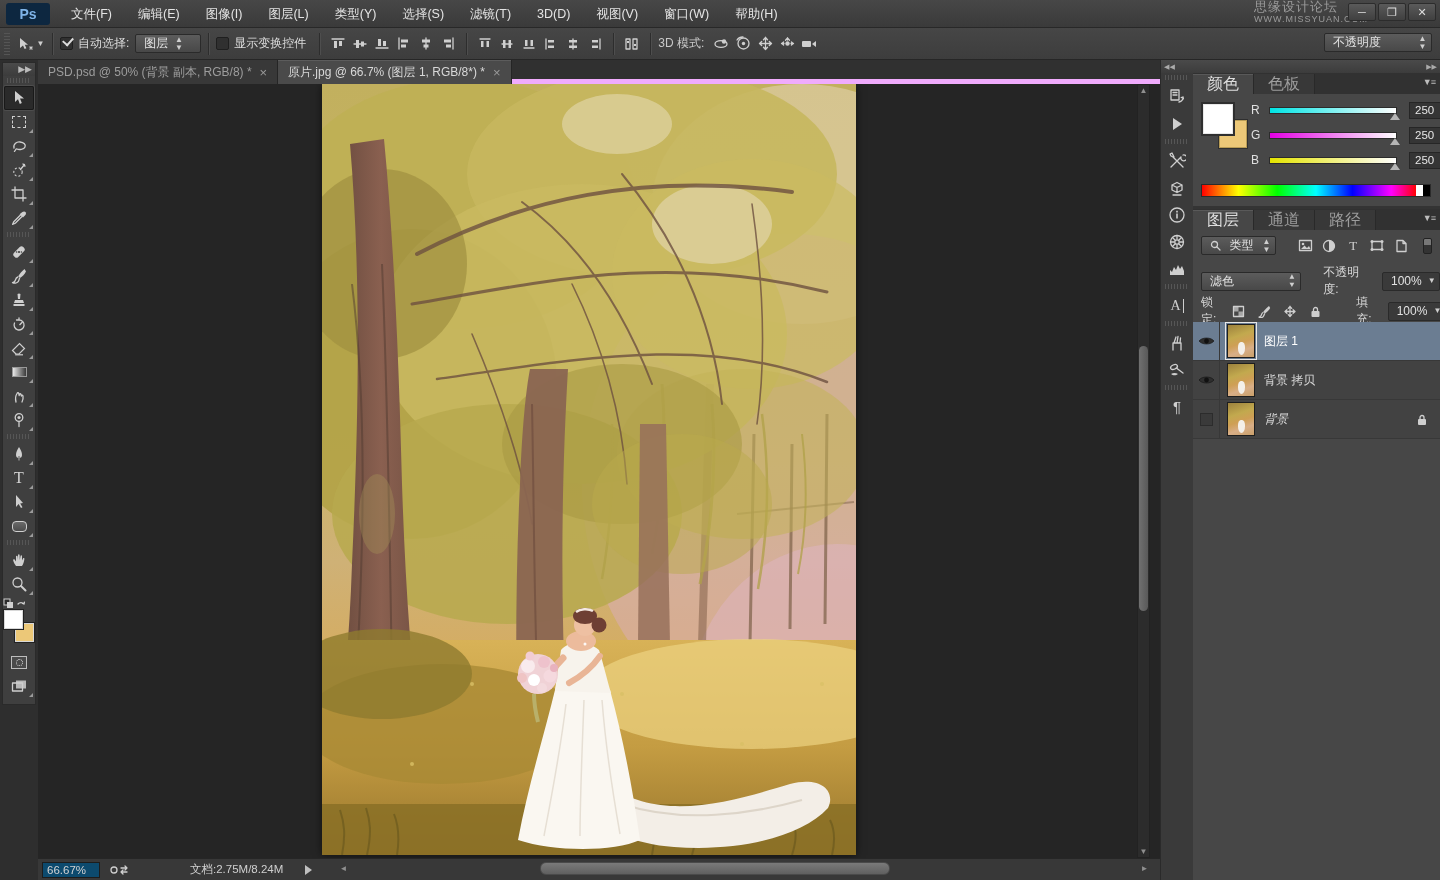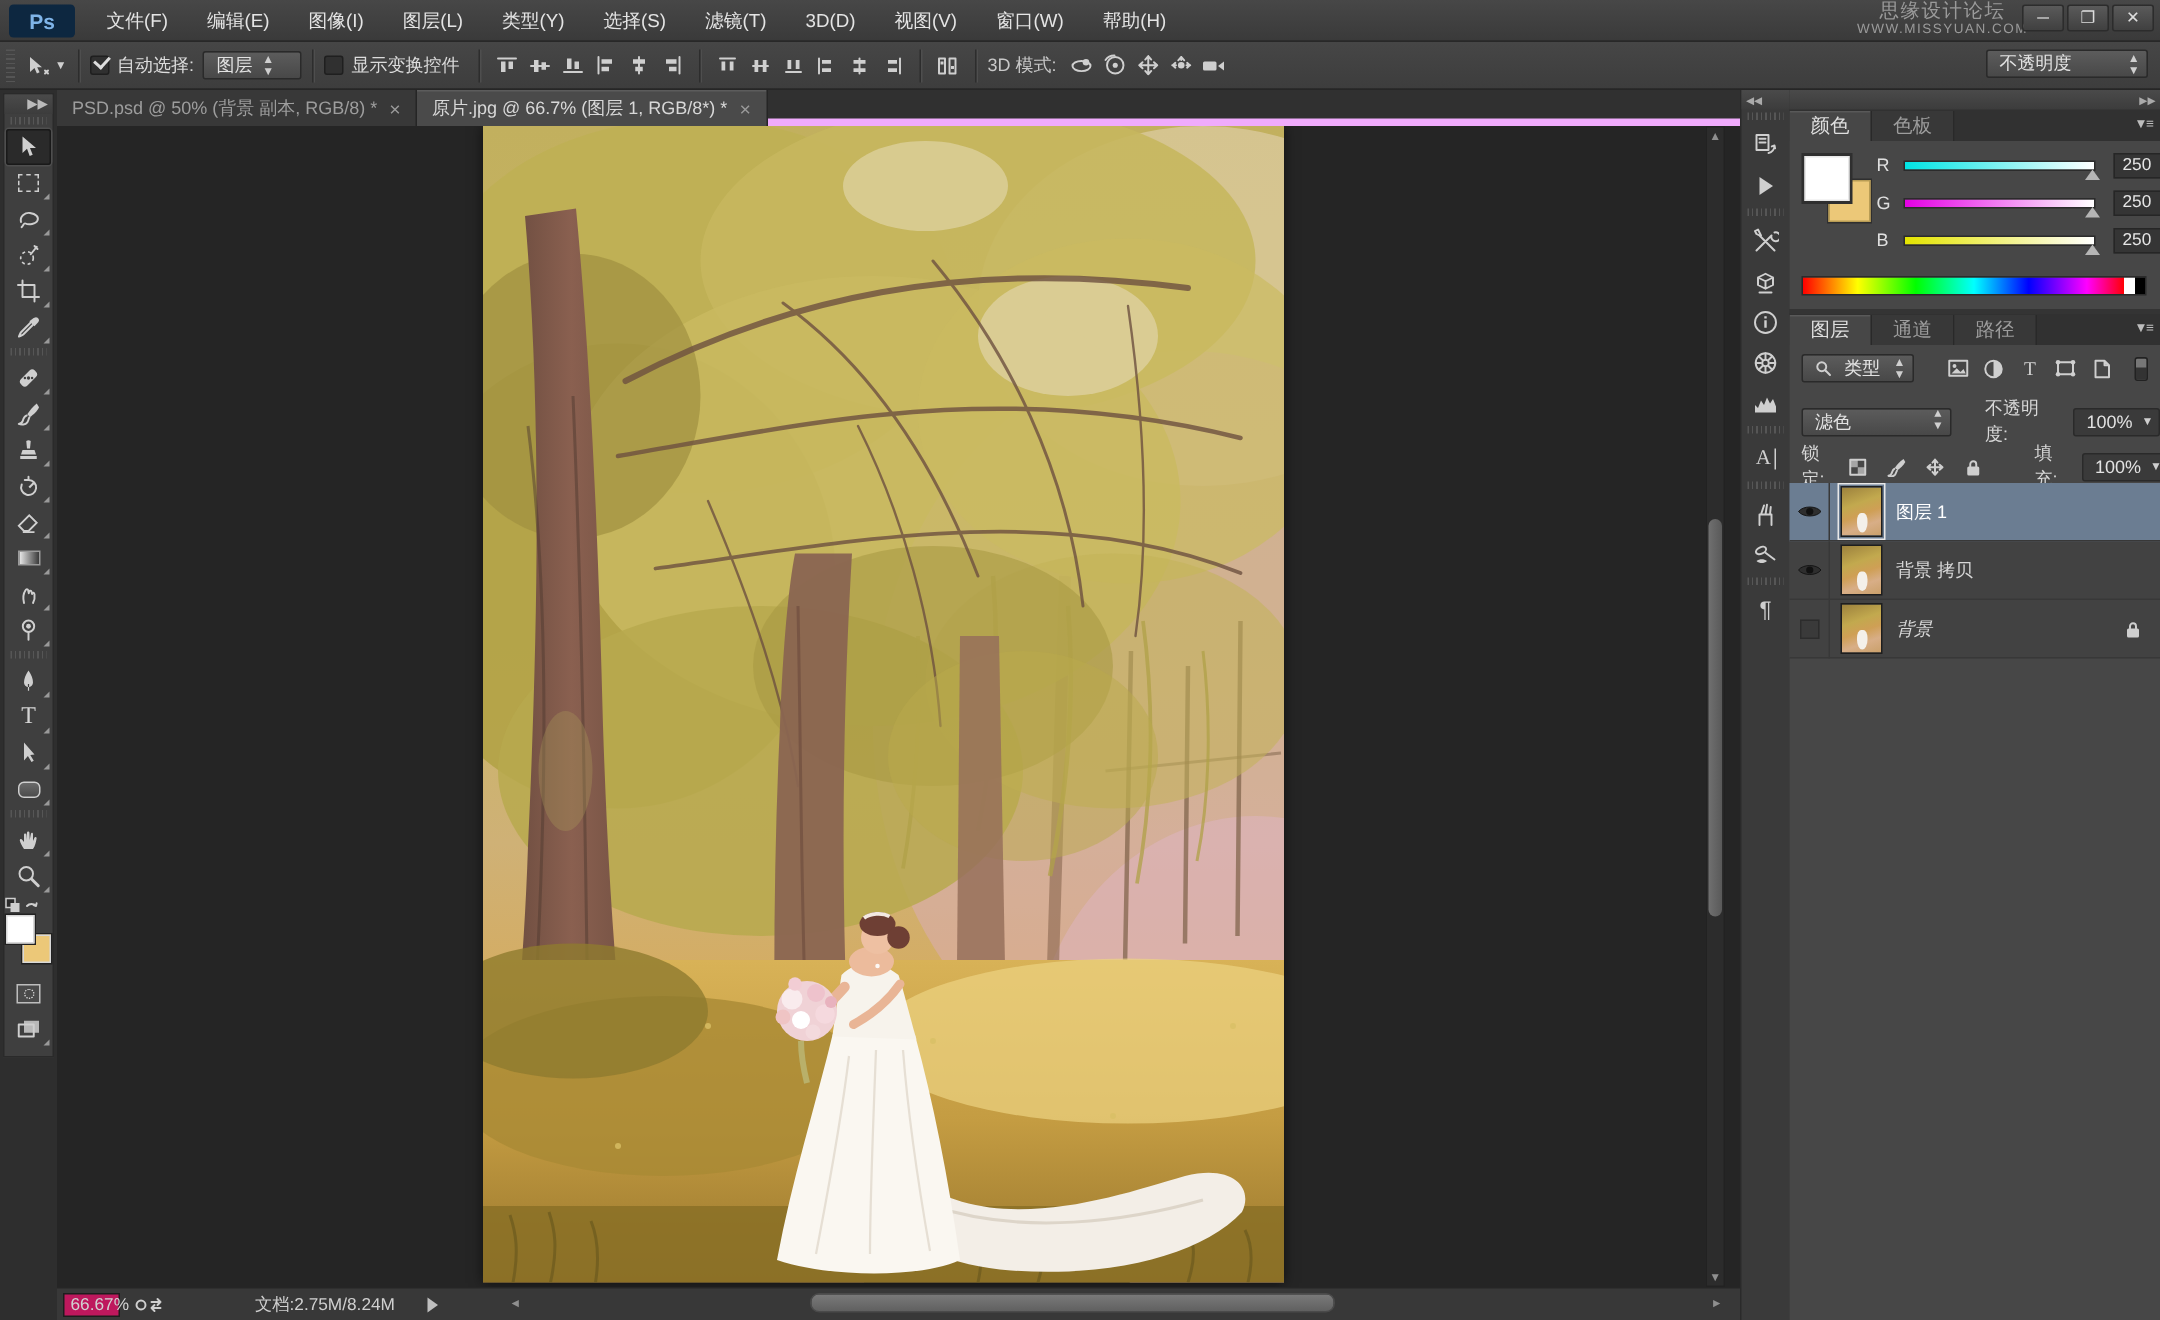--- a/index.html
+++ b/index.html
@@ -7,21 +7,21 @@
   #app{position:relative;width:1440px;height:880px;overflow:hidden;
        font-family:"Liberation Sans",sans-serif;font-size:12px;color:#d8d8d8;
        background:#262626;user-select:none;}
   .abs{position:absolute;}
   
   .titlebar{left:0;top:0;width:1440px;height:28px;background:linear-gradient(#474747,#3a3a3a);
             border-bottom:1px solid #282828;display:flex;align-items:center;}
   .ps-logo{width:44px;height:22px;margin:0 8px 0 6px;background:#0d2740;color:#7fb4e8;
            border-radius:3px;font-weight:bold;font-size:14px;display:flex;align-items:center;justify-content:center;}
   .menu-item{padding:0 13px;height:28px;line-height:28px;color:#e4e4e4;font-size:12.5px;cursor:default;}
-  .watermark{right:88px;top:1px;text-align:center;color:#9a9a9a;line-height:12px;}
+  .watermark{right:72px;top:1px;text-align:left;color:#9a9a9a;line-height:12px;}
   .watermark .l1{font-size:13px;letter-spacing:1px;}
   .watermark .l2{font-size:9px;letter-spacing:1px;}
   .winbtns{right:4px;top:3px;display:flex;gap:2px;}
   .winbtn{width:28px;height:18px;background:linear-gradient(#5a5a5a,#404040);border:1px solid #2c2c2c;
           color:#ddd;font-size:11px;line-height:16px;text-align:center;border-radius:2px;}
   
   .optionsbar{left:0;top:28px;width:1440px;height:32px;background:linear-gradient(#464646,#3d3d3d);
               border-bottom:1px solid #262626;display:flex;align-items:center;padding-left:4px;}
   .grip-v{width:6px;height:22px;margin-right:4px;
           background:repeating-linear-gradient(0deg,#555 0 1px,transparent 1px 3px);}
@@ -63,37 +63,37 @@
   .tab-close{color:#9a9a9a;font-size:13px;line-height:13px;}
   .canvas{left:38px;top:84px;width:1122px;height:774px;background:#252525;overflow:hidden;}
   .photo{position:absolute;left:284px;top:0;width:534px;height:771px;box-shadow:0 0 8px rgba(0,0,0,.6);}
   .photo svg{display:block;width:534px;height:771px;}
   
   .vscroll{position:absolute;right:10px;top:0;width:13px;height:774px;background:#2c2c2c;border:1px solid #222;}
   .vthumb{position:absolute;left:1px;width:9px;border-radius:5px;background:linear-gradient(90deg,#707070,#595959);}
   .scroll-arrow{position:absolute;color:#8f8f8f;font-size:8px;width:11px;text-align:center;}
   .bottombar{left:38px;top:858px;width:1122px;height:22px;background:#383838;border-top:1px solid #262626;
              display:flex;align-items:center;}
-  .zoom-box{width:38px;height:16px;margin-left:4px;background:#be185d;border:1px solid #1d1d1d;
+  .zoom-box{width:58px;height:16px;margin-left:4px;background:#0c4a6e;border:1px solid #1d1d1d;
             color:#d2d2d2;padding:1px 4px;font-size:11.5px;}
   .doc-info{margin-left:60px;color:#d0d0d0;font-size:11.5px;}
   .status-arrow{width:0;height:0;border-top:5px solid transparent;border-bottom:5px solid transparent;
                 border-left:7px solid #bfbfbf;margin-left:22px;}
   .hscroll{position:absolute;left:300px;top:2px;width:800px;height:15px;}
   .hthumb{position:absolute;left:202px;top:1px;width:350px;height:13px;border-radius:6px;
           background:linear-gradient(#7a7a7a,#606060);border:1px solid #4a4a4a;}
   
   .icondock{left:1160px;top:60px;width:33px;height:820px;background:#3a3a3a;border-left:1px solid #2a2a2a;}
   .dock-head{height:13px;background:linear-gradient(#4a4a4a,#3c3c3c);color:#b5b5b5;font-size:8px;
              display:flex;align-items:center;padding:0 3px;}
   .icol{display:flex;flex-direction:column;align-items:center;}
   .panel-ic{width:28px;height:27px;display:flex;align-items:center;justify-content:center;color:#cfcfcf;border-radius:2px;}
   .paneldock{left:1193px;top:60px;width:247px;height:820px;background:#3c3c3c;}
   .ptabs{display:flex;height:21px;background:#313131;align-items:flex-end;position:relative;}
-  .ptab{height:20px;line-height:20px;padding:0 14px;background:#383838;color:#9d9d9d;border-right:1px solid #292929;font-size:13px;}
+  .ptab{height:20px;line-height:20px;padding:0 14px;background:#383838;color:#9d9d9d;border-right:1px solid #292929;font-size:16px;}
   .ptab.active{background:#474747;color:#dedede;box-shadow:inset 0 1px 0 #595959;}
   .pmenu{position:absolute;right:5px;top:4px;color:#bdbdbd;font-size:9px;letter-spacing:-1px;}
   .pbody{background:#474747;position:relative;}
   .chan-row{position:absolute;left:58px;height:16px;display:flex;align-items:center;}
   .chan-label{width:18px;color:#e0e0e0;}
   .chan-slider{position:relative;width:128px;height:7px;border:1px solid #2b2b2b;}
   .chan-thumb{position:absolute;right:-4px;bottom:-7px;width:0;height:0;
               border-left:5px solid transparent;border-right:5px solid transparent;border-bottom:7px solid #b5b5b5;}
   .chan-value{margin-left:12px;width:36px;height:17px;background:#353535;border:1px solid #262626;
               color:#e6e6e6;text-align:left;padding:1px 5px;font-size:11.5px;}

